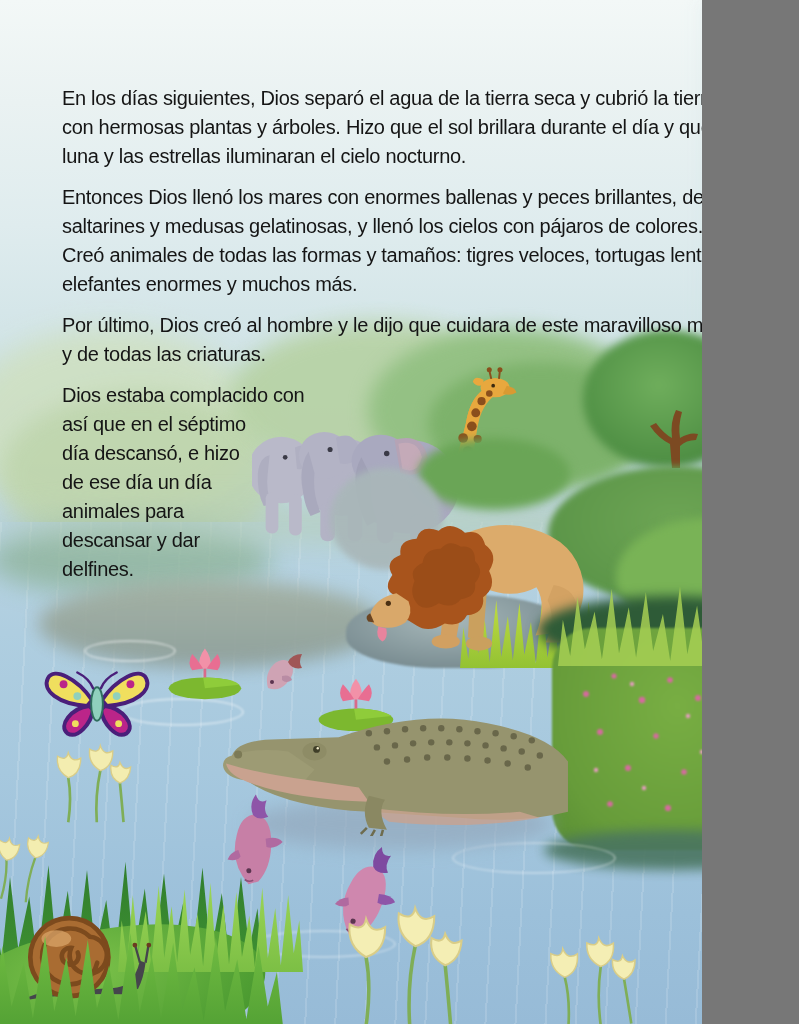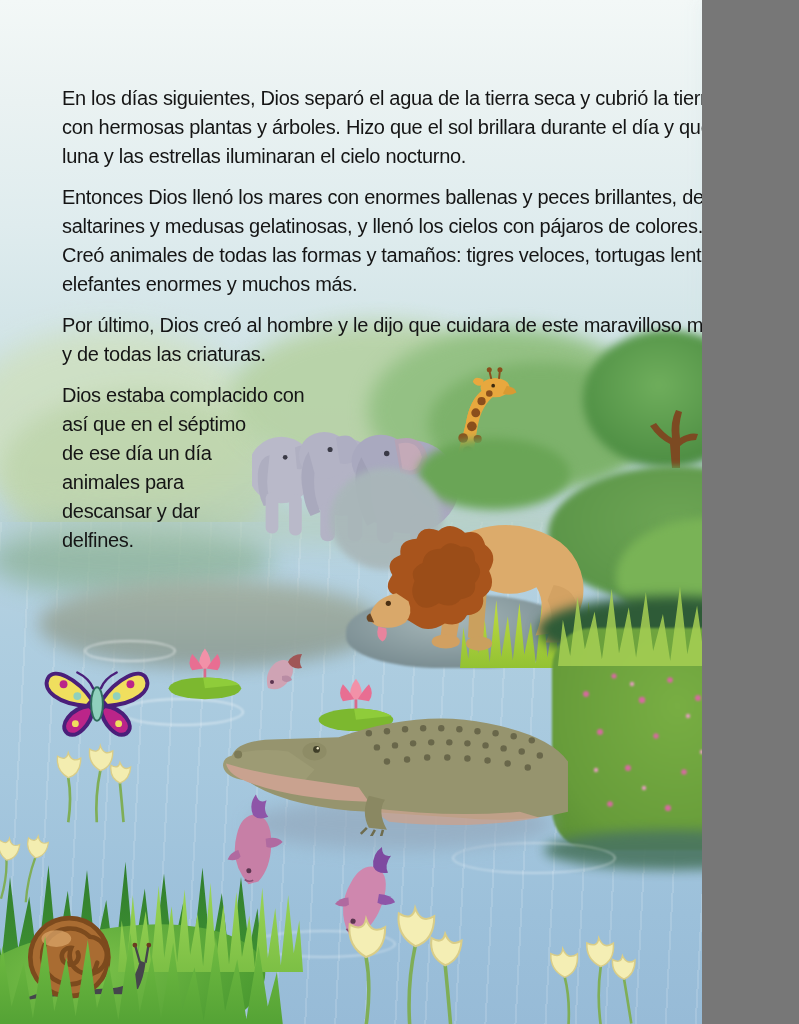--- a/index.html
+++ b/index.html
@@ -389,20 +389,21 @@
   <div class="fringe grass-bl-front"></div>
   <div class="fringe grass-br"></div>
 
   <div class="text-block">
     <p>En los días siguientes, Dios separó el agua de la tierra seca y cubrió la tierra con hermosas plantas y árboles. Hizo que el sol brillara durante el día y que la luna y las estrellas iluminaran el cielo nocturno.</p>
     <p>Entonces Dios llenó los mares con enormes ballenas y peces brillantes, delfines saltarines y medusas gelatinosas, y llenó los cielos con pájaros de colores. Creó animales de todas las formas y tamaños: tigres veloces, tortugas lentas, elefantes enormes y muchos más.</p>
     <p>Por último, Dios creó al hombre y le dijo que cuidara de este maravilloso mundo y de todas las criaturas.</p>
     <div class="closing">
       <div>Dios estaba complacido con</div>
       <div>así que en el séptimo</div>
+      <div>día descansó, e hizo</div>
       <div>de ese día un día</div>
       <div>animales para</div>
       <div>descansar y dar</div>
       <div>delfines.</div>
     </div>
   </div>
 
   <div class="page-number">17</div>
 </div>
 

